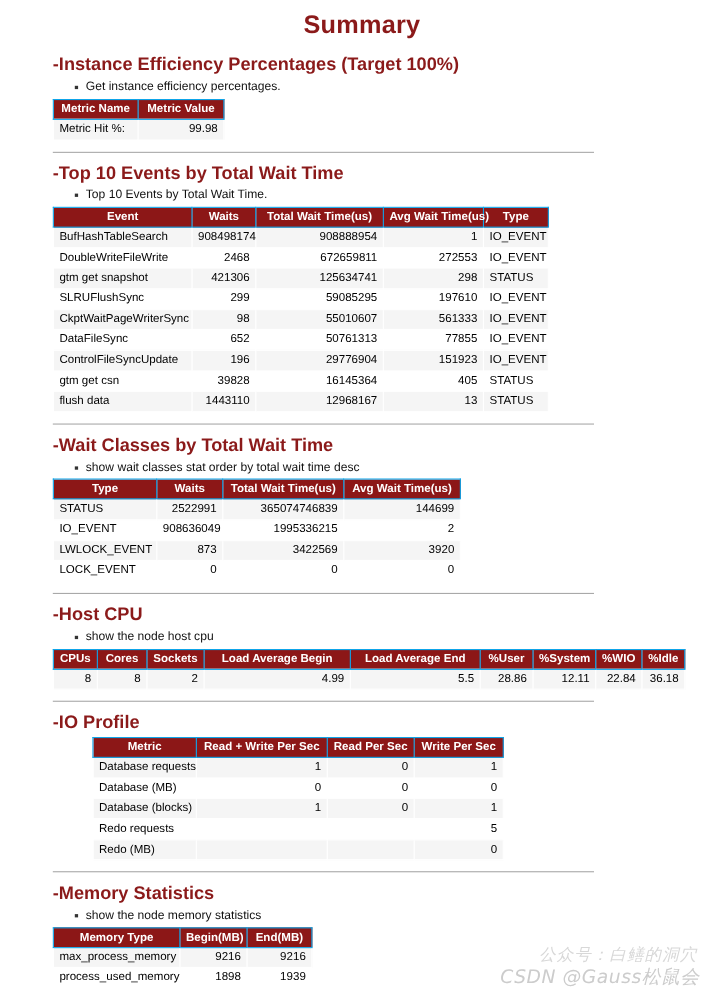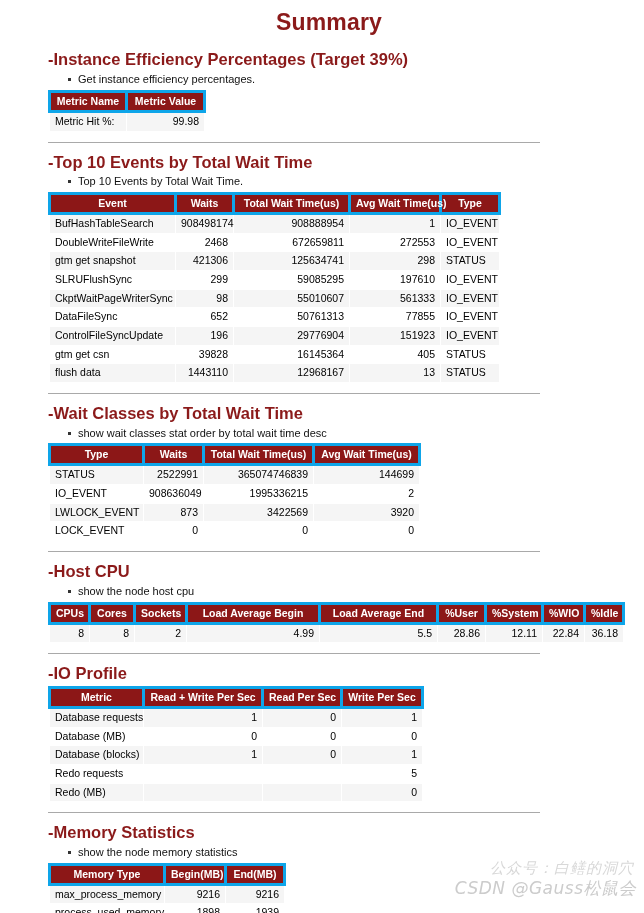--- a/index.html
+++ b/index.html
@@ -82,21 +82,21 @@
     font-size: 10.5px;
     table-layout: fixed;
   }
   table.rep th {
     background: #8C1717;
     color: #ffffff;
     font-weight: bold;
     font-size: 10.5px;
     padding: 2px 5px;
     text-align: center;
-    border: 3px solid #0ea5e9;
+    border: 1px solid #0ea5e9;
     white-space: nowrap;
     line-height: 1.25;
   }
   table.rep td {
     padding: 2px 5px;
     border: 1px solid #ffffff;
     line-height: 1.3;
     white-space: nowrap;
     color: #000000;
   }
@@ -127,21 +127,21 @@
   #tbl-hostcpu col.c0 { width: 40px; }
   #tbl-hostcpu col.c1 { width: 45px; }
   #tbl-hostcpu col.c2 { width: 52px; }
   #tbl-hostcpu col.c3 { width: 133px; }
   #tbl-hostcpu col.c4 { width: 118px; }
   #tbl-hostcpu col.c5 { width: 48px; }
   #tbl-hostcpu col.c6 { width: 57px; }
   #tbl-hostcpu col.c7 { width: 42px; }
   #tbl-hostcpu col.c8 { width: 39px; }
 
-  #tbl-ioprofile { width: 369px; }
+  #tbl-ioprofile { width: 369px; margin-left: 36px; }
   #tbl-ioprofile col.c0 { width: 94px; }
   #tbl-ioprofile col.c1 { width: 119px; }
   #tbl-ioprofile col.c2 { width: 79px; }
   #tbl-ioprofile col.c3 { width: 81px; }
 
   #tbl-memory { width: 235px; }
   #tbl-memory col.c0 { width: 115px; }
   #tbl-memory col.c1 { width: 61px; }
   #tbl-memory col.c2 { width: 59px; }
 
@@ -178,21 +178,21 @@
   }
 </style>
 </head>
 <body>
 
 <div class="page">
 
   <h1 class="doc-title">Summary</h1>
 
   <div class="section">
-    <h2 class="section-title">-Instance Efficiency Percentages (Target 39%)</h2>
+    <h2 class="section-title">-Instance Efficiency Percentages (Target 100%)</h2>
     <ul class="section-desc-list">
       <li class="section-desc">Get instance efficiency percentages.</li>
     </ul>
     <table class="rep" id="tbl-efficiency">
       <colgroup>
           <col class="c0">
           <col class="c1">
         </colgroup>
       <thead>
         <tr>

